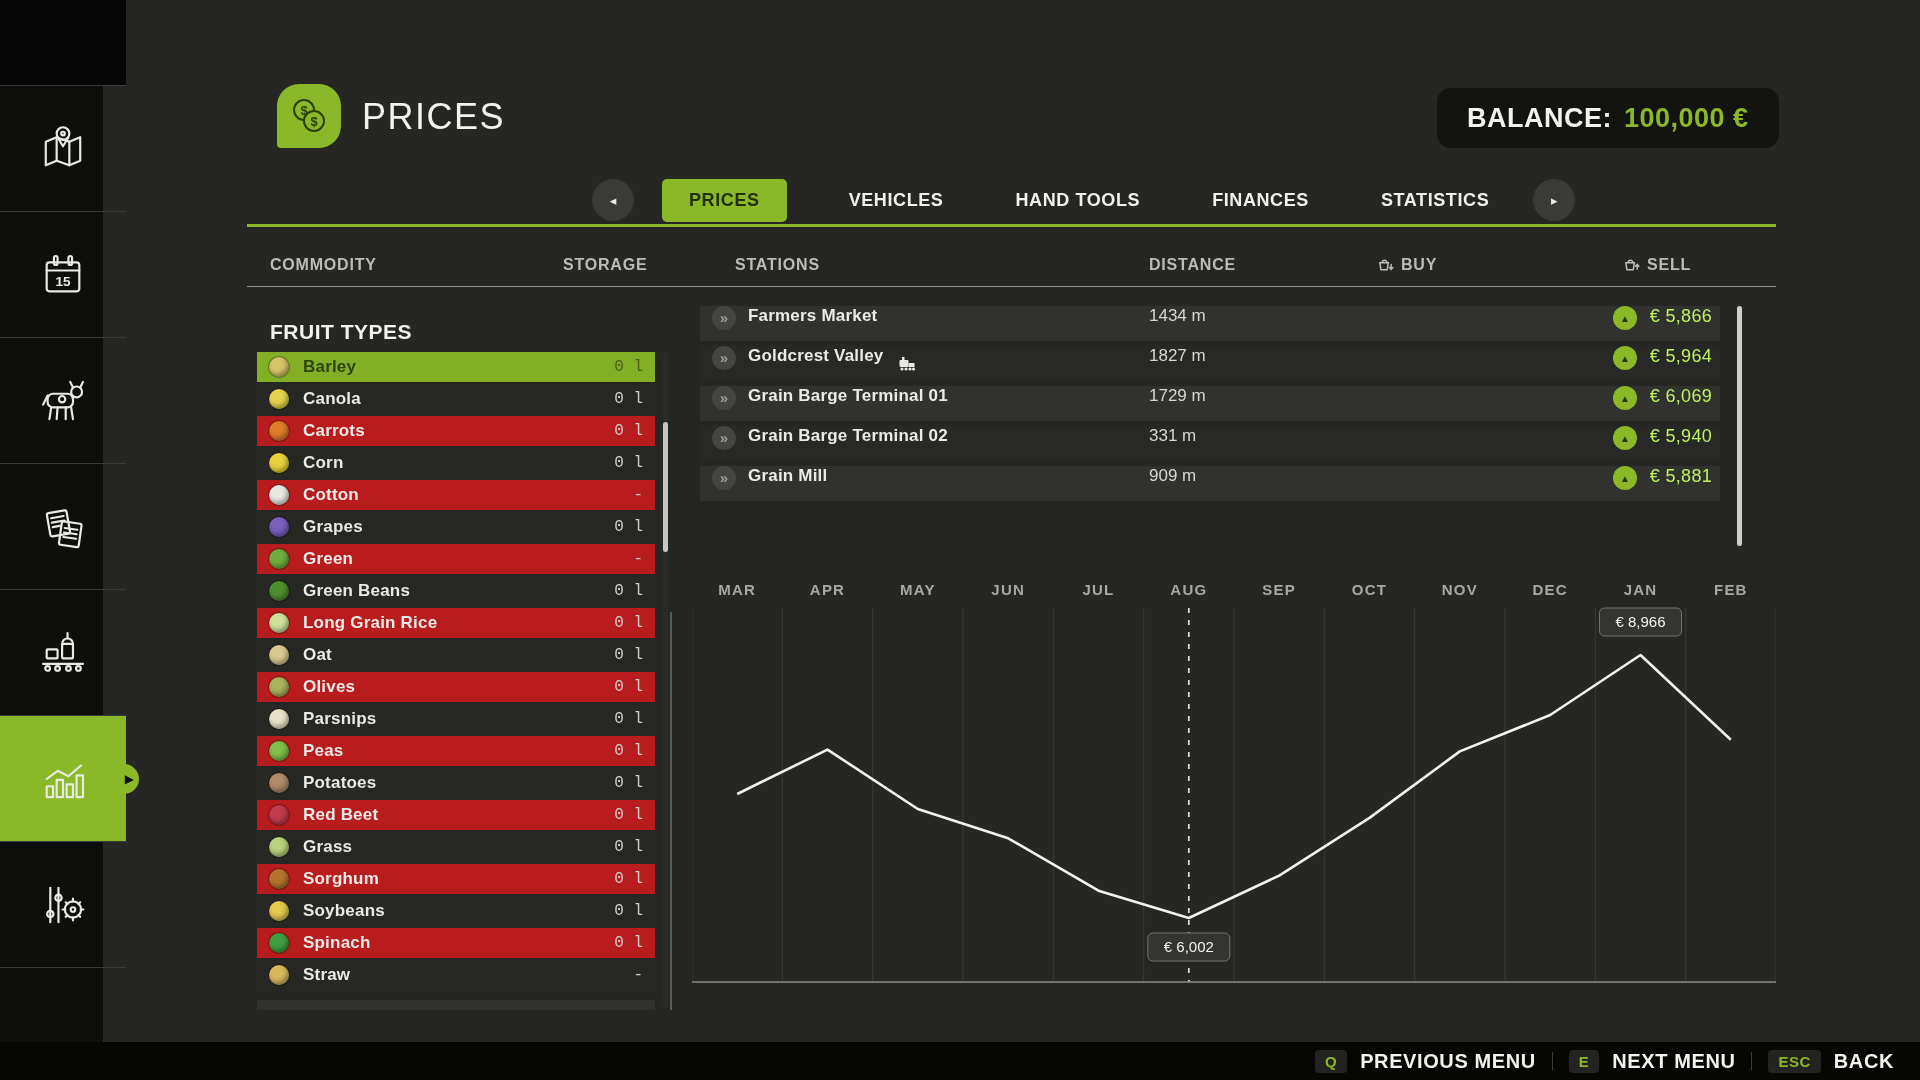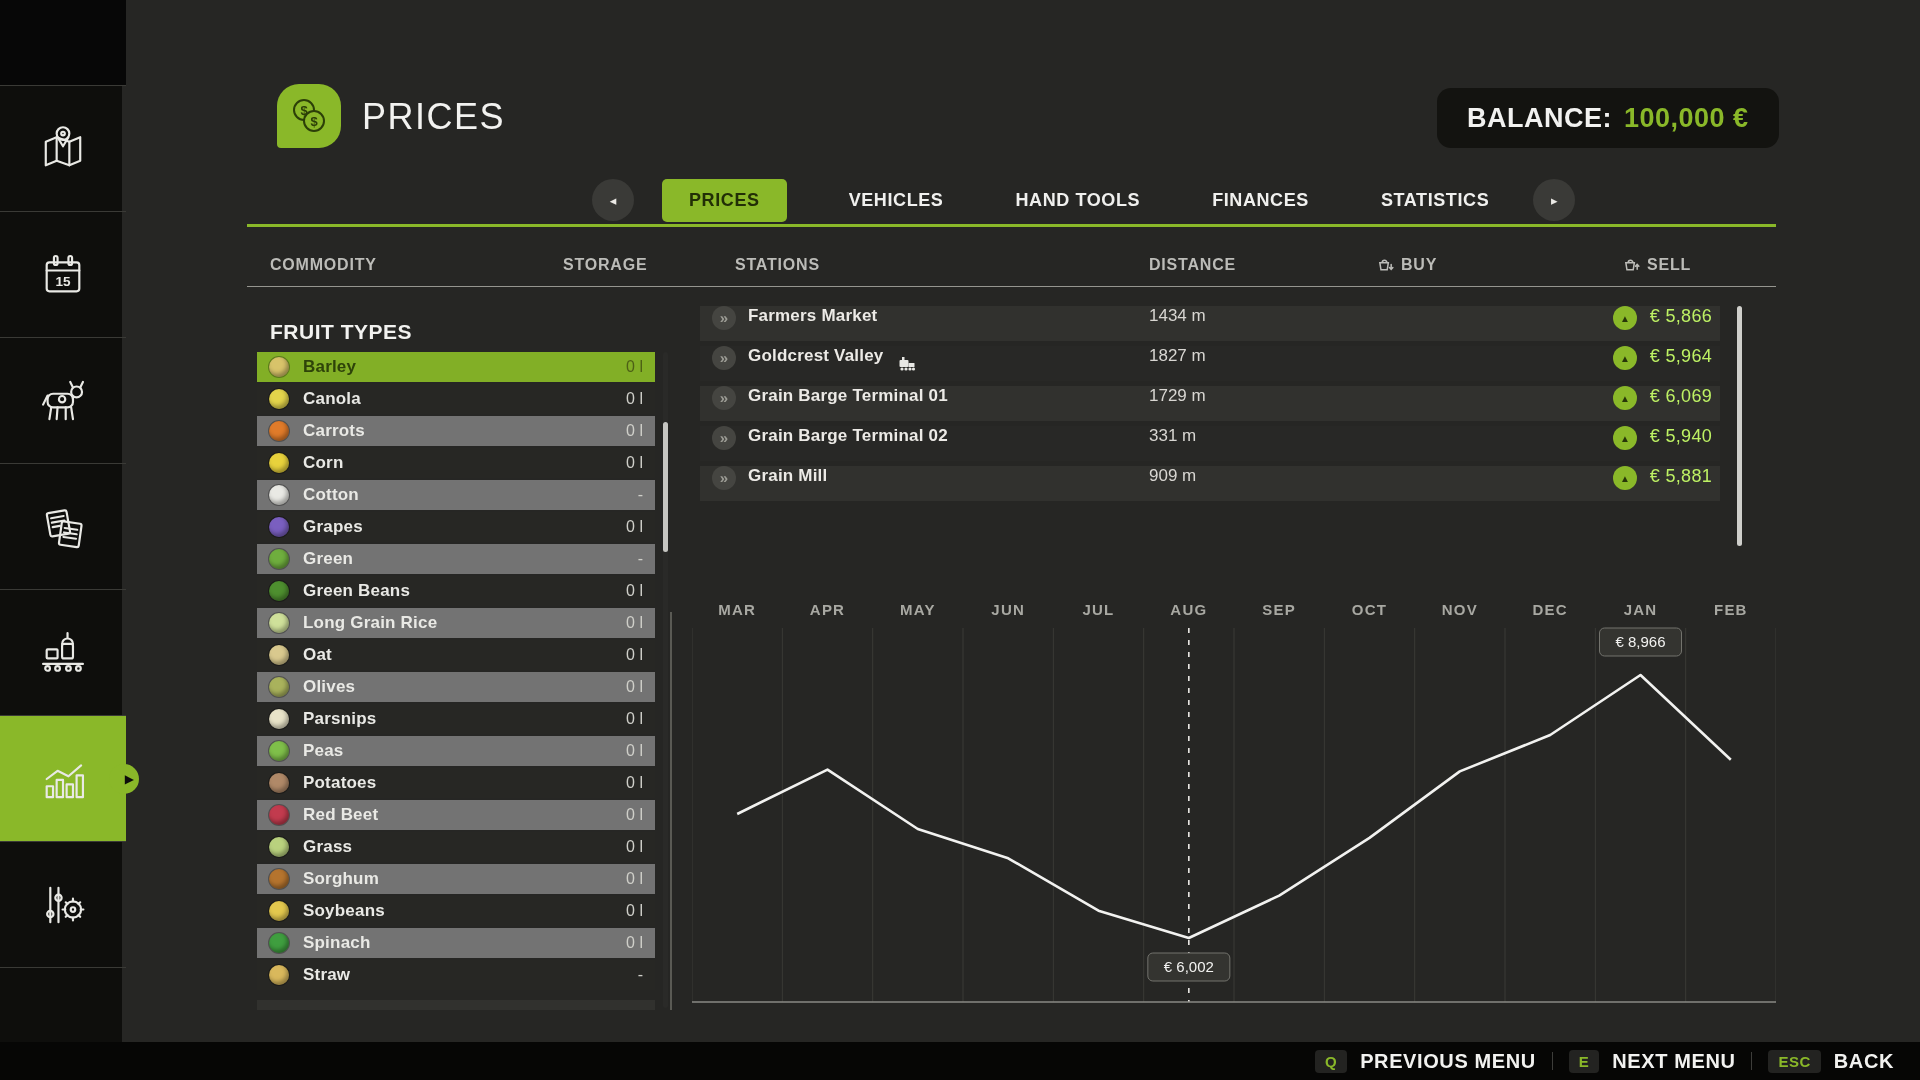--- a/index.html
+++ b/index.html
@@ -1,21 +1,21 @@
 <!DOCTYPE html>
 <html><head>
 <meta charset="utf-8">
 <style>
   * { margin:0; padding:0; box-sizing:border-box; }
   html,body { width:1920px; height:1080px; overflow:hidden; background:#262624;
               font-family:"Liberation Sans", sans-serif; }
   .screen { position:absolute; inset:0; width:1920px; height:1080px; background:#262624; }
 
   
-  .sidebar { position:absolute; left:0; top:0; width:122px; height:1042px; background:#0e0e0c; }
+  .sidebar { position:absolute; left:0; top:0; width:103px; height:1042px; background:#0e0e0c; }
   .side-item { position:relative; width:126px; height:126px; display:flex; align-items:center;
                justify-content:center; border-bottom:1px solid #3a3a36; overflow:visible; }
   .side-item.blank { height:86px; background:#070707; }
   .side-item svg { width:58px; height:58px; stroke:#e9e9e5; fill:none; stroke-width:2.4;
                    stroke-linecap:round; stroke-linejoin:round; }
   .side-item.active { background:#8ab829; }
   .side-item.active::after { content:""; position:absolute; right:-13px; top:50%; width:30px; height:30px;
                margin-top:-15px; background:#8ab829; border-radius:50%; }
   .side-item.active .notch { position:absolute; right:-8px; top:50%; margin-top:-7px; color:#0d0d0b;
                font-size:12px; z-index:2; }
@@ -47,27 +47,27 @@
   .colhead { position:absolute; top:256px; font-size:16px; font-weight:bold; color:#bcbcb8;
              letter-spacing:.8px; display:flex; align-items:center; gap:7px; }
   .colhead svg { width:17px; height:17px; stroke:#bcbcb8; fill:none; stroke-width:1.6; stroke-linecap:round; }
   .head-sep { position:absolute; left:247px; top:286px; width:1529px; height:1px; background:#95958f; }
 
   
   .group-title { position:absolute; left:270px; top:320px; font-size:21px; font-weight:bold;
                  color:#f2f2f0; letter-spacing:.5px; }
   .fruit-list { position:absolute; left:257px; top:352px; width:398px; height:658px; overflow:hidden; }
   .c-row { width:398px; height:30px; margin-bottom:2px; display:flex; align-items:center; padding:0 12px; }
-  .c-row.light { background:#737373; } .c-row.dark { background:#272724; }
+  .c-row.light { background:#b91c1c; } .c-row.dark { background:#272724; }
   .c-row.selected { background:#82af26; }
   .c-ico { width:20px; height:20px; border-radius:50%; margin-right:14px; flex:none;
            box-shadow:inset -2px -3px 4px rgba(0,0,0,.35), 0 0 0 1px rgba(0,0,0,.3); }
   .c-name { font-size:17px; font-weight:bold; color:#e9e9e5; letter-spacing:.2px; }
   .c-row.selected .c-name { color:#2e4309; }
-  .c-val { margin-left:auto; font-size:16px; color:#cfcfc9; }
+  .c-val { margin-left:auto; font-size:16px; color:#cfcfc9;font-family:Liberation Mono, monospace; }
   .c-row.selected .c-val { color:#4d6016; }
   .c-sliver { position:absolute; left:257px; top:1000px; width:398px; height:10px; background:#31312e; }
   .scroll-track { position:absolute; left:663px; top:352px; width:5px; height:656px; background:#2a2a28; border-radius:3px; }
   .scroll-thumb { position:absolute; left:663px; top:422px; width:5px; height:130px; background:#c6c6c2; border-radius:3px; }
 
   
   .stations { position:absolute; left:700px; top:306px; width:1020px; }
   .s-row { width:1020px; height:35px; margin-bottom:5px; display:flex; padding:0 12px; position:relative; }
   .s-row.light { background:#31312e; } .s-row.dark { background:#29292661; background:#282826; }
   .hotspot { width:24px; height:24px; border-radius:50%; background:#454541; color:#9c9c95; flex:none;
@@ -76,21 +76,21 @@
   .s-name { font-size:17px; font-weight:bold; color:#eceae6; letter-spacing:.2px; }
   .train { margin-left:14px; display:flex; align-items:center; }
   .s-dist { position:absolute; left:449px; font-size:17px; color:#d8d6d2; }
   .sell-badge { position:absolute; left:913px; width:24px; height:24px; border-radius:50%; background:#8ab829;
                 color:#273608; display:flex; align-items:center; justify-content:center; font-size:10px; }
   .sell-badge::before { content:"\25B2"; }
   .s-price { position:absolute; right:8px; font-size:18px; color:#bef264; letter-spacing:.3px; }
   .st-scroll { position:absolute; left:1737px; top:306px; width:5px; height:240px; background:#cfcfcb; border-radius:3px; }
 
   
-  .chart-wrap { position:absolute; left:692px; top:598px; width:1084px; height:414px; }
+  .chart-wrap { position:absolute; left:692px; top:578px; width:1084px; height:414px; }
   .chart-leftline { position:absolute; left:670px; top:612px; width:2px; height:398px; background:#5a5a54; }
   .chart-wrap svg text { font-family:"Liberation Sans",sans-serif; }
 
   
   .footer { position:absolute; left:0; top:1042px; width:1920px; height:38px; background:#060605;
             display:flex; align-items:center; justify-content:flex-end; padding-right:26px; }
   .hint { display:flex; align-items:center; gap:13px; }
   .keycap { min-width:30px; padding:3px 10px; background:#232321; border-radius:4px; color:#8ab829;
             font-size:15px; font-weight:bold; text-align:center; letter-spacing:.5px; }
   .hint-label { color:#f2f2f0; font-size:20px; font-weight:bold; letter-spacing:.6px; }

